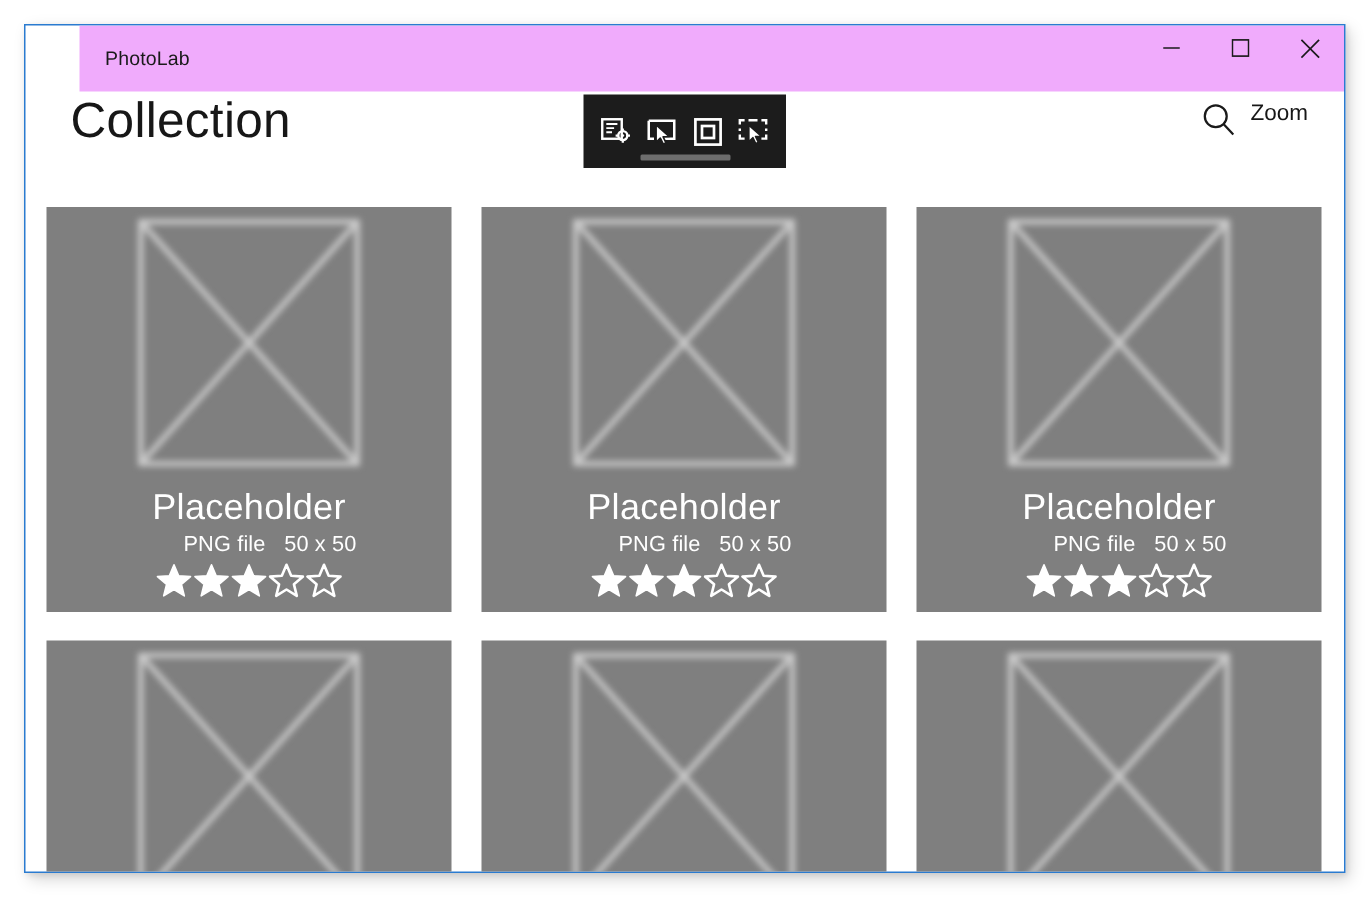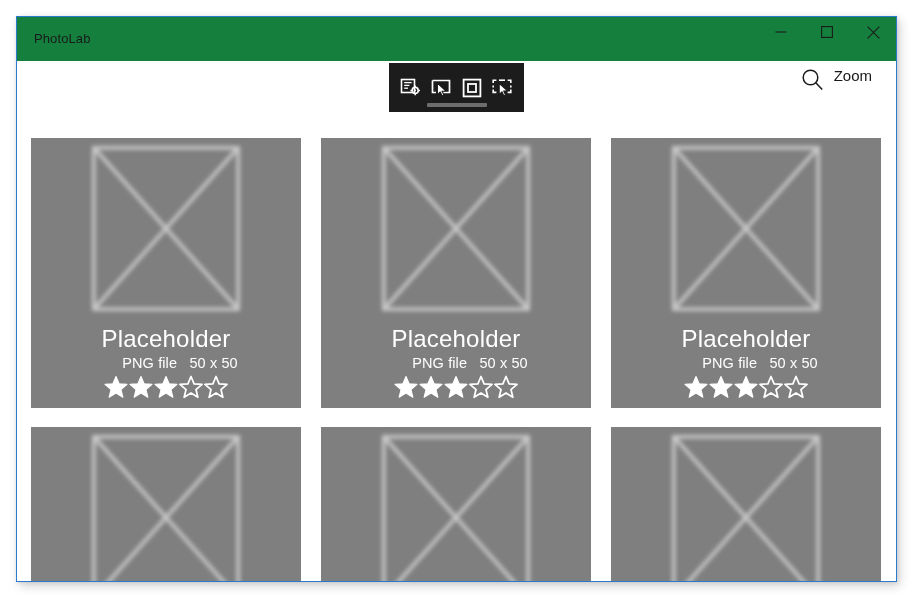--- a/index.html
+++ b/index.html
@@ -31,23 +31,24 @@
     border: 1px solid #2a7bd0;
     box-sizing: border-box;
     box-shadow: 3px 4px 10px rgba(0,0,0,0.17), 1px 1px 4px rgba(0,0,0,0.10);
     overflow: hidden;
   }
 
   
   #title-bar {
     position: relative;
     height: 44px;
-    background: #15803d;
+    background: #f0abfc;
     display: flex;
     align-items: flex-start;
+    margin-left: 36px;
   }
   #app-title {
     position: absolute;
     left: 17px;
     top: 14px;
     font-size: 13px;
     color: #1a1a1a;
     letter-spacing: .1px;
     white-space: nowrap;
   }
@@ -230,20 +231,21 @@
             <line x1="0.6" y1="0.6" x2="12.4" y2="12.4" stroke="#1a1a1a" stroke-width="1.1"></line>
             <line x1="12.4" y1="0.6" x2="0.6" y2="12.4" stroke="#1a1a1a" stroke-width="1.1"></line>
           </svg>
         </div>
 
       </div>
     </div>
 
     <div id="header">
 
+      <div id="page-title">Collection</div>
 
       <div id="tool-palette">
 
         <div class="tool-btn">
           <svg width="22" height="22" viewBox="0 0 22 22">
             <rect x="1.5" y="2.5" width="13" height="13" fill="none" stroke="#ffffff" stroke-width="1.6"></rect>
             <line x1="4.2" y1="5.6" x2="11.6" y2="5.6" stroke="#ffffff" stroke-width="1.3"></line>
             <line x1="4.2" y1="8.4" x2="9.4" y2="8.4" stroke="#ffffff" stroke-width="1.3"></line>
             <line x1="4.2" y1="11.2" x2="8.0" y2="11.2" stroke="#ffffff" stroke-width="1.3"></line>
             <circle cx="15.2" cy="13.4" r="3.0" fill="none" stroke="#ffffff" stroke-width="1.6"></circle>

